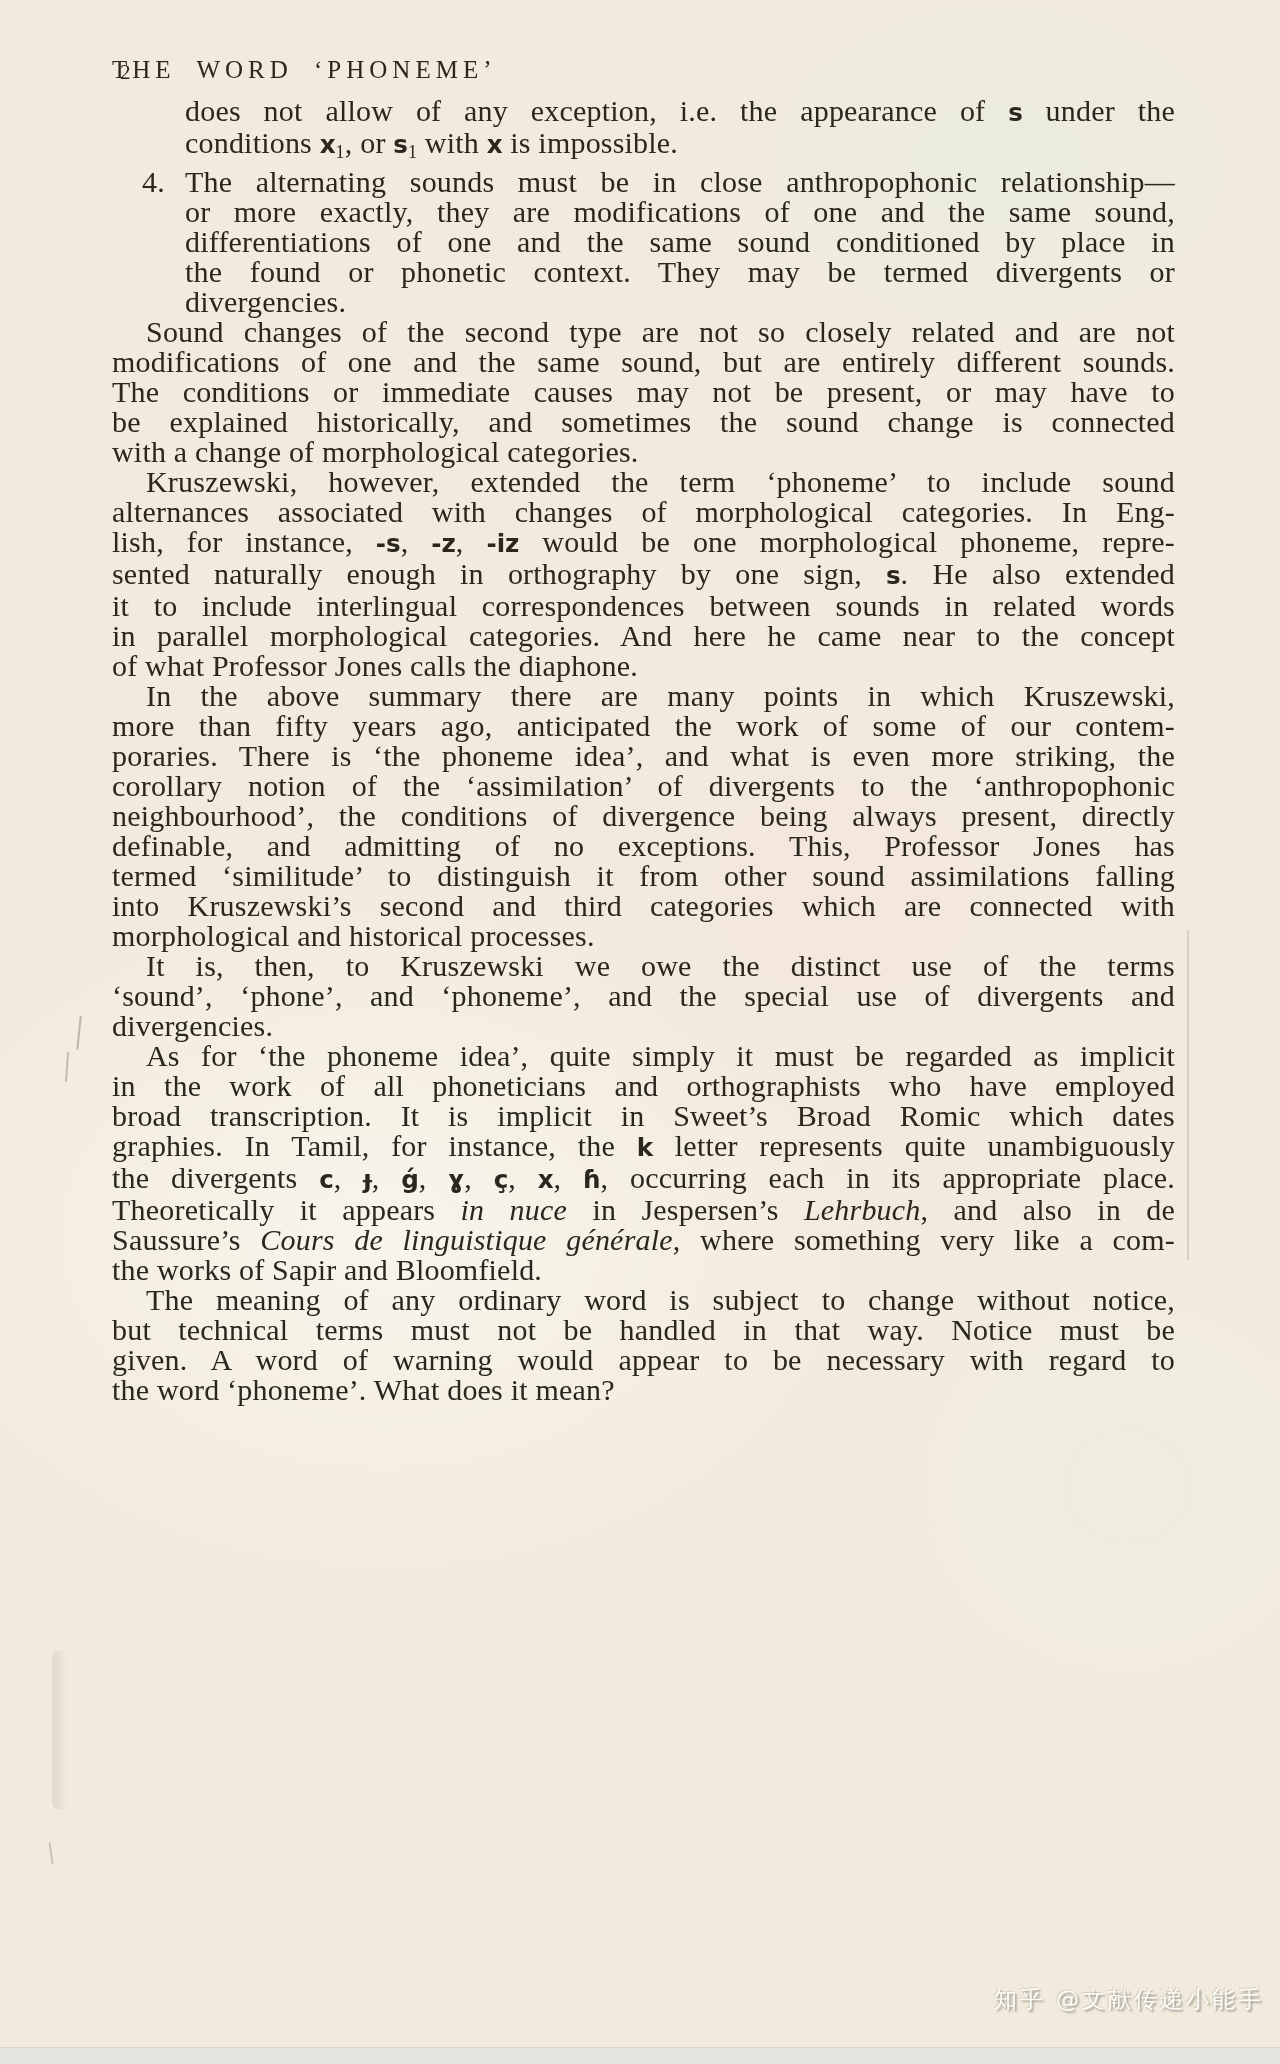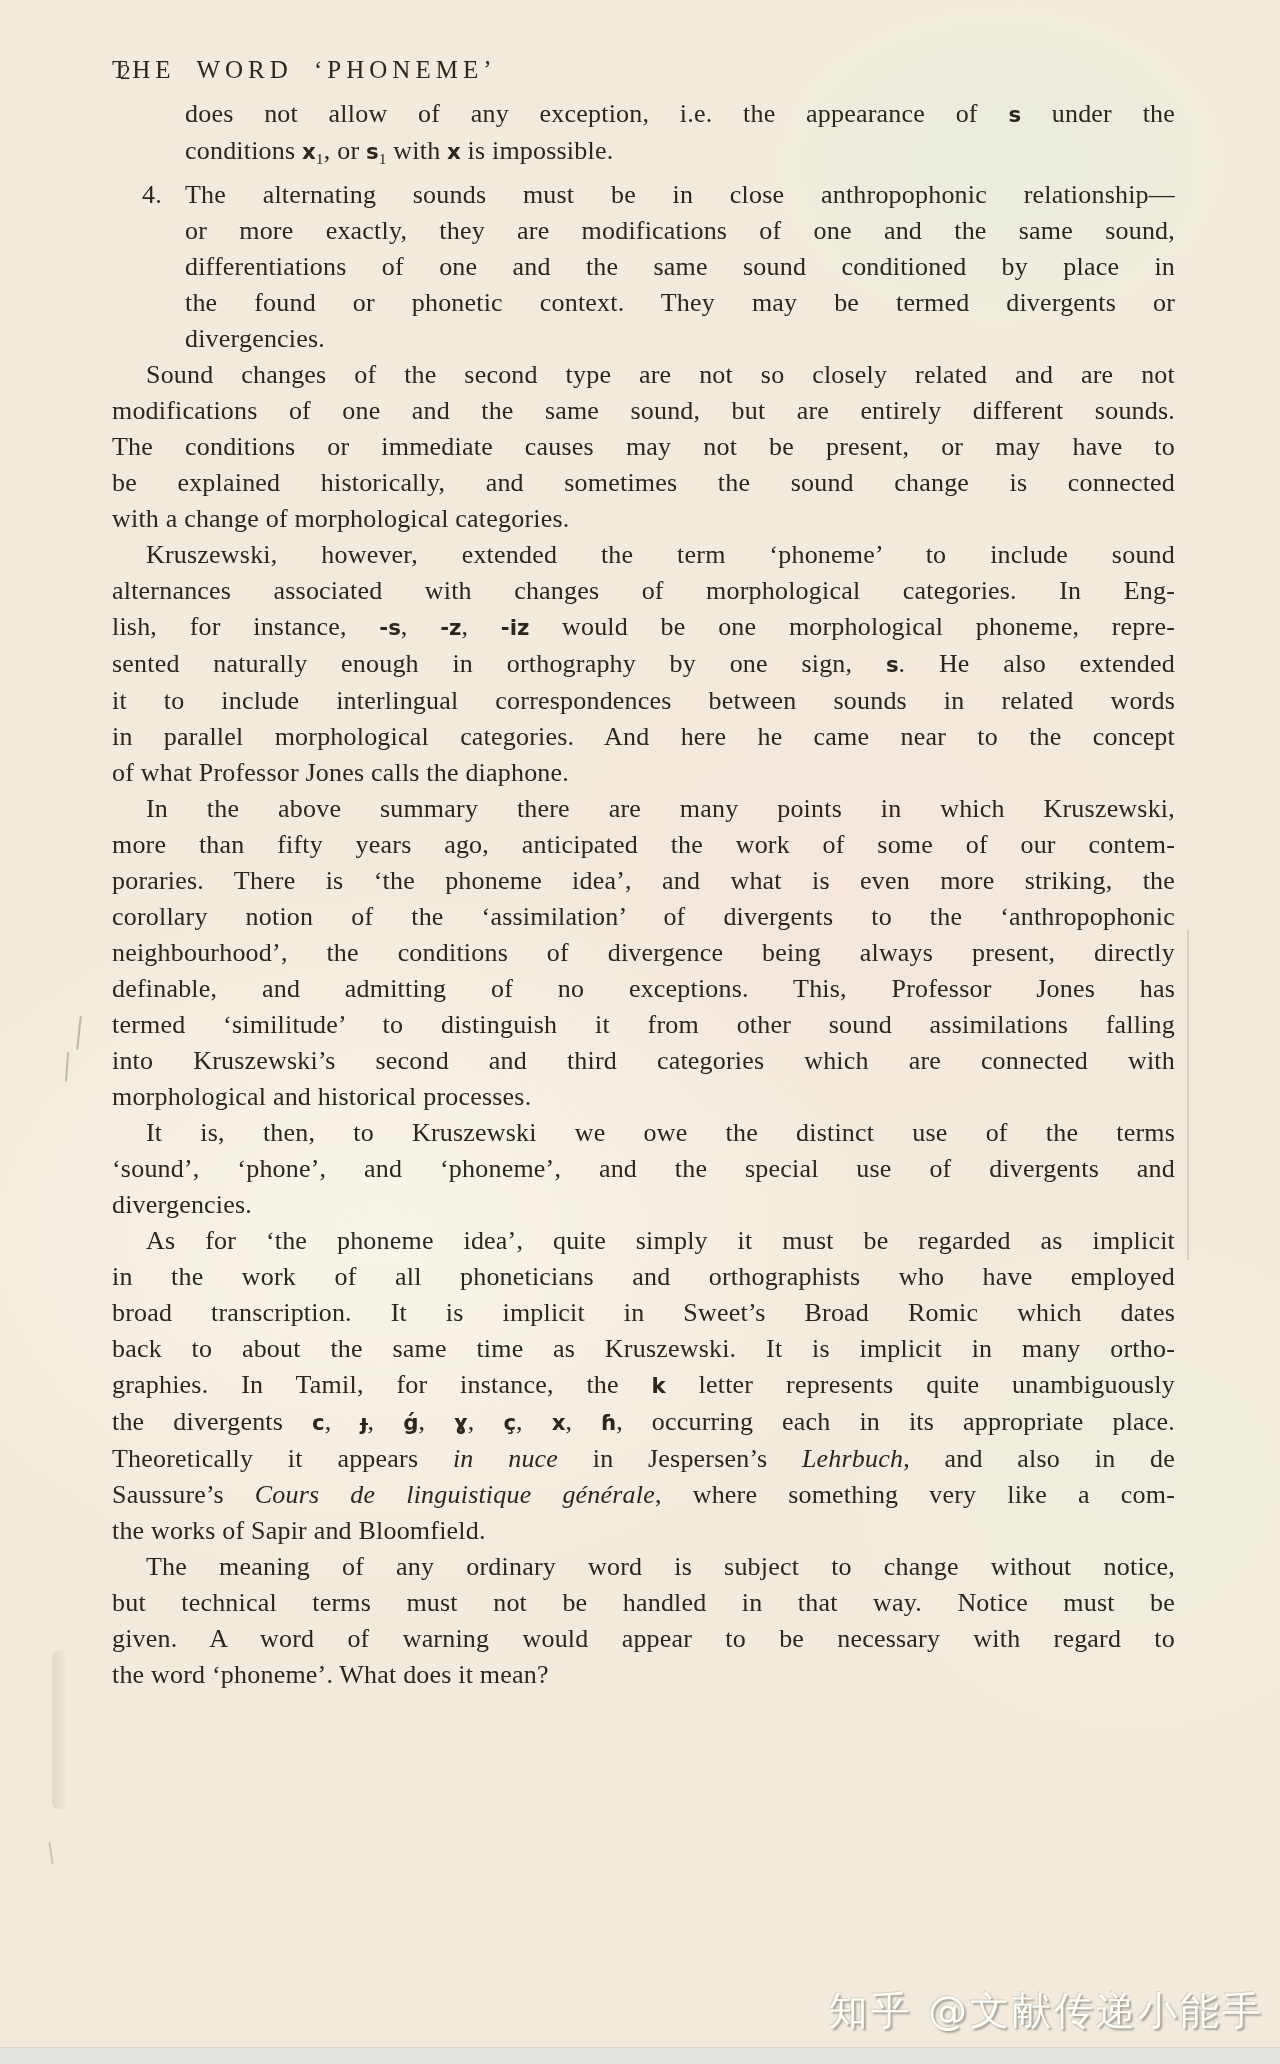--- a/index.html
+++ b/index.html
@@ -15,36 +15,36 @@
       radial-gradient(520px 420px at 66% 43%, rgba(248,222,222,.35), rgba(248,222,222,0) 70%),
       radial-gradient(460px 420px at 88% 72%, rgba(236,240,226,.45), rgba(236,240,226,0) 70%),
       radial-gradient(700px 500px at 30% 60%, rgba(255,252,246,.55), rgba(255,252,246,0) 70%),
       #f2ebdd;
   }
   .header{position:absolute;top:56px;left:112px;width:1063px;height:34px;}
   .pagenum{position:absolute;left:8px;top:4px;font-size:21px;}
   .title{font-size:25px;letter-spacing:5px;word-spacing:10px;white-space:nowrap;}
   .body{
     position:absolute;left:112px;top:96px;width:1063px;
-    font-size:26px;line-height:36px;
+    font-size:30px;line-height:30px;
     letter-spacing:.2px;
   }
   .line{text-align:justify;text-align-last:justify;}
   .line.last{text-align-last:left;}
   .line.indent{padding-left:34px;}
   .block.continuation{padding-left:73px;}
   .block.numbered{position:relative;padding-left:73px;}
   .marker{position:absolute;left:30px;top:0;}
   .b{font-family:"DejaVu Sans",sans-serif;font-weight:700;font-size:.82em;letter-spacing:0;}
   .i{font-style:italic;}
   .sub{font-size:.6em;vertical-align:-.30em;}
   .watermark{
     position:absolute;right:16px;top:1984px;
     font-family:"DejaVu Sans",sans-serif;
-    font-size:39px;letter-spacing:3px;
+    font-size:23px;letter-spacing:3px;
     color:#fdfdf8;
     text-shadow:2px 2px 2px rgba(125,120,110,.65), -1px -1px 1px rgba(125,120,110,.25);
     white-space:nowrap;
   }
   .bottom-strip{position:absolute;left:0;bottom:0;width:1280px;height:16px;background:#e4e3df;border-top:1px solid rgba(0,0,0,.05);}
   .mark{position:absolute;width:2px;background:#8f897d;border-radius:2px;}
   .mark.m1{left:78px;top:1016px;height:34px;opacity:.55;transform:rotate(6deg);}
   .mark.m2{left:66px;top:1052px;height:30px;opacity:.5;transform:rotate(4deg);}
   .mark.m3{left:50px;top:1842px;height:22px;opacity:.4;transform:rotate(-8deg);}
   .edge-line{position:absolute;left:1187px;top:930px;width:2px;height:330px;background:rgba(150,140,125,.28);}
@@ -102,21 +102,20 @@
       </div>
       <div class="block para">
         <div class="line indent">It is, then, to Kruszewski we owe the distinct use of the terms</div>
         <div class="line">‘sound’, ‘phone’, and ‘phoneme’, and the special use of divergents and</div>
         <div class="line last">divergencies.</div>
       </div>
       <div class="block para">
         <div class="line indent">As for ‘the phoneme idea’, quite simply it must be regarded as implicit</div>
         <div class="line">in the work of all phoneticians and orthographists who have employed</div>
         <div class="line">broad transcription.  It is implicit in Sweet’s Broad Romic which dates</div>
-        <div class="line">back to about the same time as Kruszewski.  It is implicit in many ortho-</div>
         <div class="line">graphies.  In Tamil, for instance, the <span class="b">k</span> letter represents quite unambiguously</div>
         <div class="line">the divergents <span class="b">c</span>, <span class="b">ɟ</span>, <span class="b">ǵ</span>, <span class="b">ɣ</span>, <span class="b">ç</span>, <span class="b">x</span>, <span class="b">ɦ</span>, occurring each in its appropriate place.</div>
         <div class="line">Theoretically it appears <span class="i">in nuce</span> in Jespersen’s <span class="i">Lehrbuch</span>, and also in de</div>
         <div class="line">Saussure’s <span class="i">Cours de linguistique générale</span>, where something very like a com-</div>
         <div class="line last">the works of Sapir and Bloomfield.</div>
       </div>
       <div class="block para">
         <div class="line indent">The meaning of any ordinary word is subject to change without notice,</div>
         <div class="line">but technical terms must not be handled in that way.  Notice must be</div>
         <div class="line">given.  A word of warning would appear to be necessary with regard to</div>

